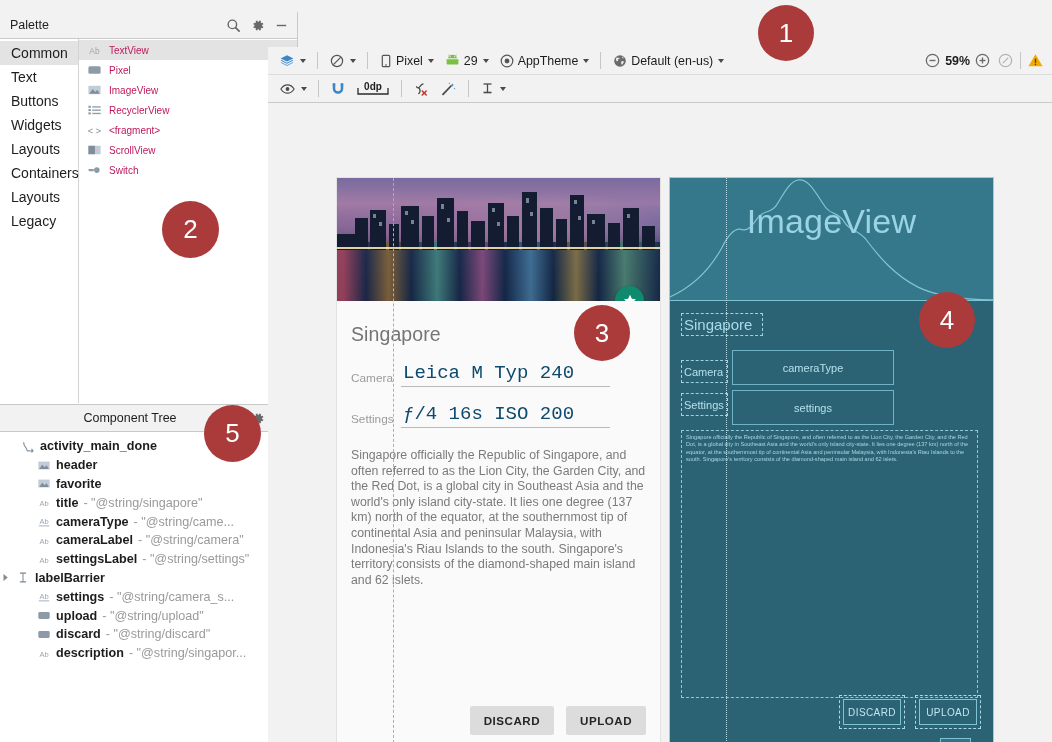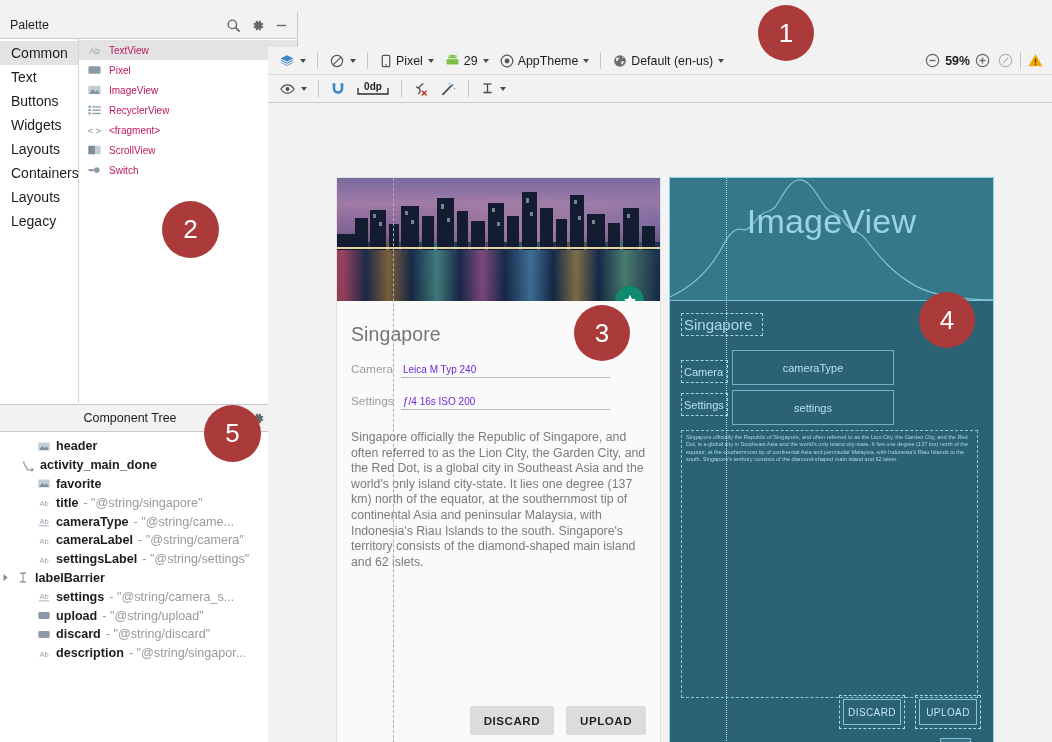--- a/index.html
+++ b/index.html
@@ -143,22 +143,22 @@
     position: absolute; right: 16px; bottom: -14px;
     width: 29px; height: 29px; border-radius: 50%;
     background: #0f8a6e; display: flex; align-items: center; justify-content: center;
     box-shadow: 0 1px 3px rgba(0,0,0,.35); z-index: 4;
   }
   #card-body { position: relative; padding: 22px 14px 0 14px; }
   #title-txt { font-size: 19.5px; color: #757575; font-weight: normal; letter-spacing: .1px; }
   .fieldrow { display: flex; align-items: flex-end; margin-top: 16px; }
   .flabel { font-size: 11.8px; color: #9b9b9b; width: 50px; flex: none; padding-bottom: 2px; }
   .fvalue {
-    flex: 1; font-size: 10px; color: #6d28d9;
-    border-bottom: 1px solid #b9b9b9; padding: 0 0 2px 2px; margin-right: 36px;
+    flex: 1; font-size: 19px; color: #0c4a6e;
+    border-bottom: 1px solid #b9b9b9; padding: 0 0 2px 2px; margin-right: 36px; font-family: Liberation Mono, monospace;
   }
   #desc {
     margin-top: 20px; font-size: 12.3px; line-height: 15.6px; color: #7b7b7b;
   }
   .btnrow { position: absolute; right: 14px; bottom: 18px; display: flex; gap: 12px; }
   .mbtn {
     background: #dcdcdc; color: #262626; font-size: 11.6px; font-weight: bold;
     letter-spacing: .5px; padding: 8px 14px; border-radius: 2px; cursor: default;
   }
   .guide-v {
@@ -326,36 +326,36 @@
           <svg class="ph-icon" viewBox="0 0 16 16">
             <path fill="#4a4a4a" d="M8 5.1A2.9 2.9 0 1 0 8 10.9 2.9 2.9 0 0 0 8 5.1zm0 4.4a1.5 1.5 0 1 1 0-3 1.5 1.5 0 0 1 0 3z"></path>
             <path fill="#4a4a4a" d="M14.2 9.1l-1.3-.4a5 5 0 0 0 0-1.4l1.3-.4-.5-1.8-1.3.4a5 5 0 0 0-1-1l.4-1.3L10 2.7l-.4 1.3a5 5 0 0 0-1.4 0L7.8 2.7 6 3.2l.4 1.3a5 5 0 0 0-1 1l-1.3-.4-.5 1.8 1.3.4a5 5 0 0 0 0 1.4l-1.3.4.5 1.8 1.3-.4a5 5 0 0 0 1 1l-.4 1.3 1.8.5.4-1.3a5 5 0 0 0 1.4 0l.4 1.3 1.8-.5-.4-1.3a5 5 0 0 0 1-1l1.3.4.5-1.8z"></path>
           </svg>
           <svg class="ph-icon" viewBox="0 0 16 16">
             <line x1="3" y1="8" x2="13" y2="8" stroke="#4a4a4a" stroke-width="1.5"></line>
           </svg>
         </div>
       </div>
       <div id="ctree-body">
-          <div class="trow" style="padding-left: 21px;">
-            <span class="tw-arrow"></span>
-            <svg viewBox="0 0 16 14" class="tw-ico">
-              <rect x="1.5" y="2.5" width="13" height="9" fill="#c2ccd6"></rect>
-              <path d="M2.5 11 L6 6 L8.8 9 L11 6.6 L13.5 11 Z" fill="#7f8e9c"></path>
-            </svg>
-            <span class="tname">header</span>
-          </div>
           <div class="trow" style="padding-left: 5px;">
             <span class="tw-arrow"></span>
             <svg viewBox="0 0 16 14" class="tw-ico">
               <path d="M3 2 C 3 8, 7 8, 7 12" fill="none" stroke="#7f8e9c" stroke-width="1.3"></path>
               <path d="M11 12 L13.8 12 M12 9.5 L13.8 12 L12 13.8" fill="none" stroke="#7f8e9c" stroke-width="1.2"></path>
               <path d="M7 12 L11 12" stroke="#7f8e9c" stroke-width="1.3"></path>
             </svg>
             <span class="tname">activity_main_done</span>
+          </div>
+          <div class="trow" style="padding-left: 21px;">
+            <span class="tw-arrow"></span>
+            <svg viewBox="0 0 16 14" class="tw-ico">
+              <rect x="1.5" y="2.5" width="13" height="9" fill="#c2ccd6"></rect>
+              <path d="M2.5 11 L6 6 L8.8 9 L11 6.6 L13.5 11 Z" fill="#7f8e9c"></path>
+            </svg>
+            <span class="tname">header</span>
           </div>
           <div class="trow" style="padding-left: 21px;">
             <span class="tw-arrow"></span>
             <svg viewBox="0 0 16 14" class="tw-ico">
               <rect x="1.5" y="2.5" width="13" height="9" fill="#c2ccd6"></rect>
               <path d="M2.5 11 L6 6 L8.8 9 L11 6.6 L13.5 11 Z" fill="#7f8e9c"></path>
             </svg>
             <span class="tname">favorite</span>
           </div>
           <div class="trow" style="padding-left: 21px;">

